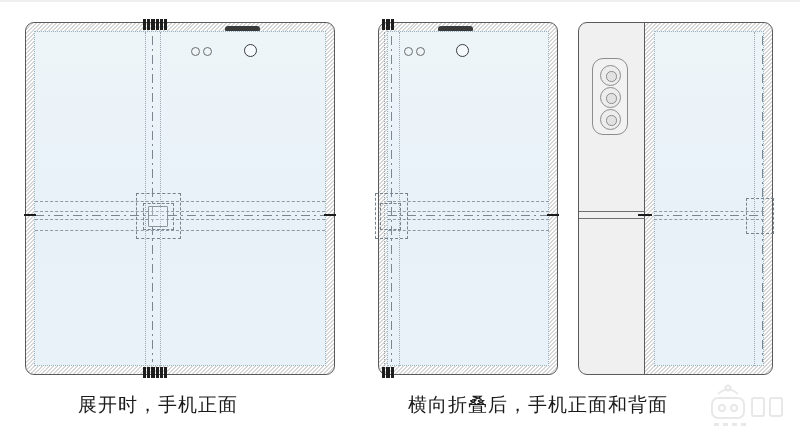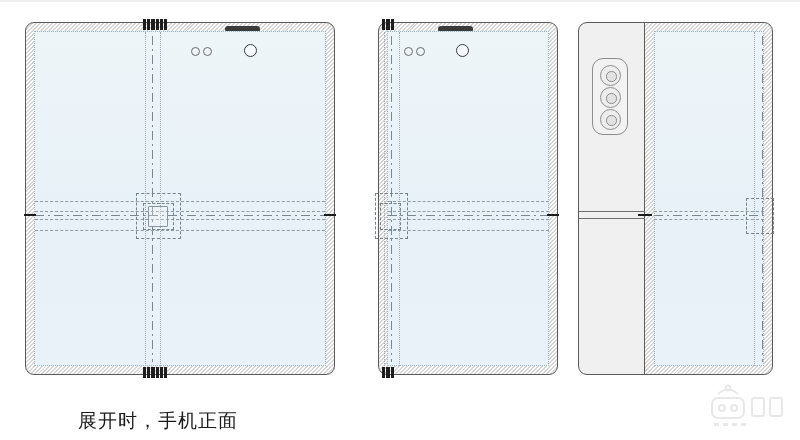--- a/index.html
+++ b/index.html
@@ -162,21 +162,21 @@
     </div>
 
     <div class="notch" style="left:200px;top:4px;width:35px;height:5px;"></div>
 
     <div class="cam" style="left:219px;top:22px;width:11px;height:11px;"></div>
 
     <div class="sensor" style="left:166px;top:25px;width:7px;height:7px;"></div>
     <div class="sensor" style="left:178px;top:25px;width:7px;height:7px;"></div>
   </div>
 
-  <div class="caption" style="left:78px;top:408px;text-align:right;">展开时，手机正面</div>
+  <div class="caption" style="left:78px;top:392px;text-align:right;">展开时，手机正面</div>
 
   <div class="device" style="left:378px;top:22px;width:180px;height:353px;">
     <div class="shell"></div>
 
     <div class="glass" style="left:9px;top:9px;width:162px;height:335px;"></div>
 
     <div class="gline vdot" style="left:6px;top:10px;height:334px;"></div>
     <div class="gline dashdot" style="left:13px;top:14px;height:326px;"></div>
     <div class="gline vdot" style="left:21px;top:10px;height:334px;"></div>
 
@@ -228,20 +228,21 @@
 
     <div class="fold-tick" style="left:60px;top:192px;width:14px;height:2.4px;"></div>
 
     <div class="cammod" style="left:14px;top:36px;width:34px;height:75px;">
       <div class="lens" style="left:7px;top:6px;width:19px;height:19px;"></div>
       <div class="lens" style="left:7px;top:28px;width:19px;height:19px;"></div>
       <div class="lens" style="left:7px;top:50px;width:19px;height:19px;"></div>
     </div>
   </div>
 
+  <div class="caption" style="left:408px;top:392px;">横向折叠后，手机正面和背面</div>
 
   <div class="watermark" style="left:700px;top:378px;width:90px;height:52px;">
     <svg width="90" height="52" viewBox="0 0 90 52" aria-hidden="true">
       <g fill="none" stroke="#9a9a9a" stroke-width="2">
         <path d="M18 16 q10 -9 20 0"></path>
         <circle cx="28" cy="10" r="2.5"></circle>
         <rect x="12" y="20" width="32" height="20" rx="6"></rect>
         <circle cx="22" cy="30" r="3"></circle>
         <circle cx="34" cy="30" r="3"></circle>
         <rect x="52" y="20" width="12" height="18" rx="2"></rect>

